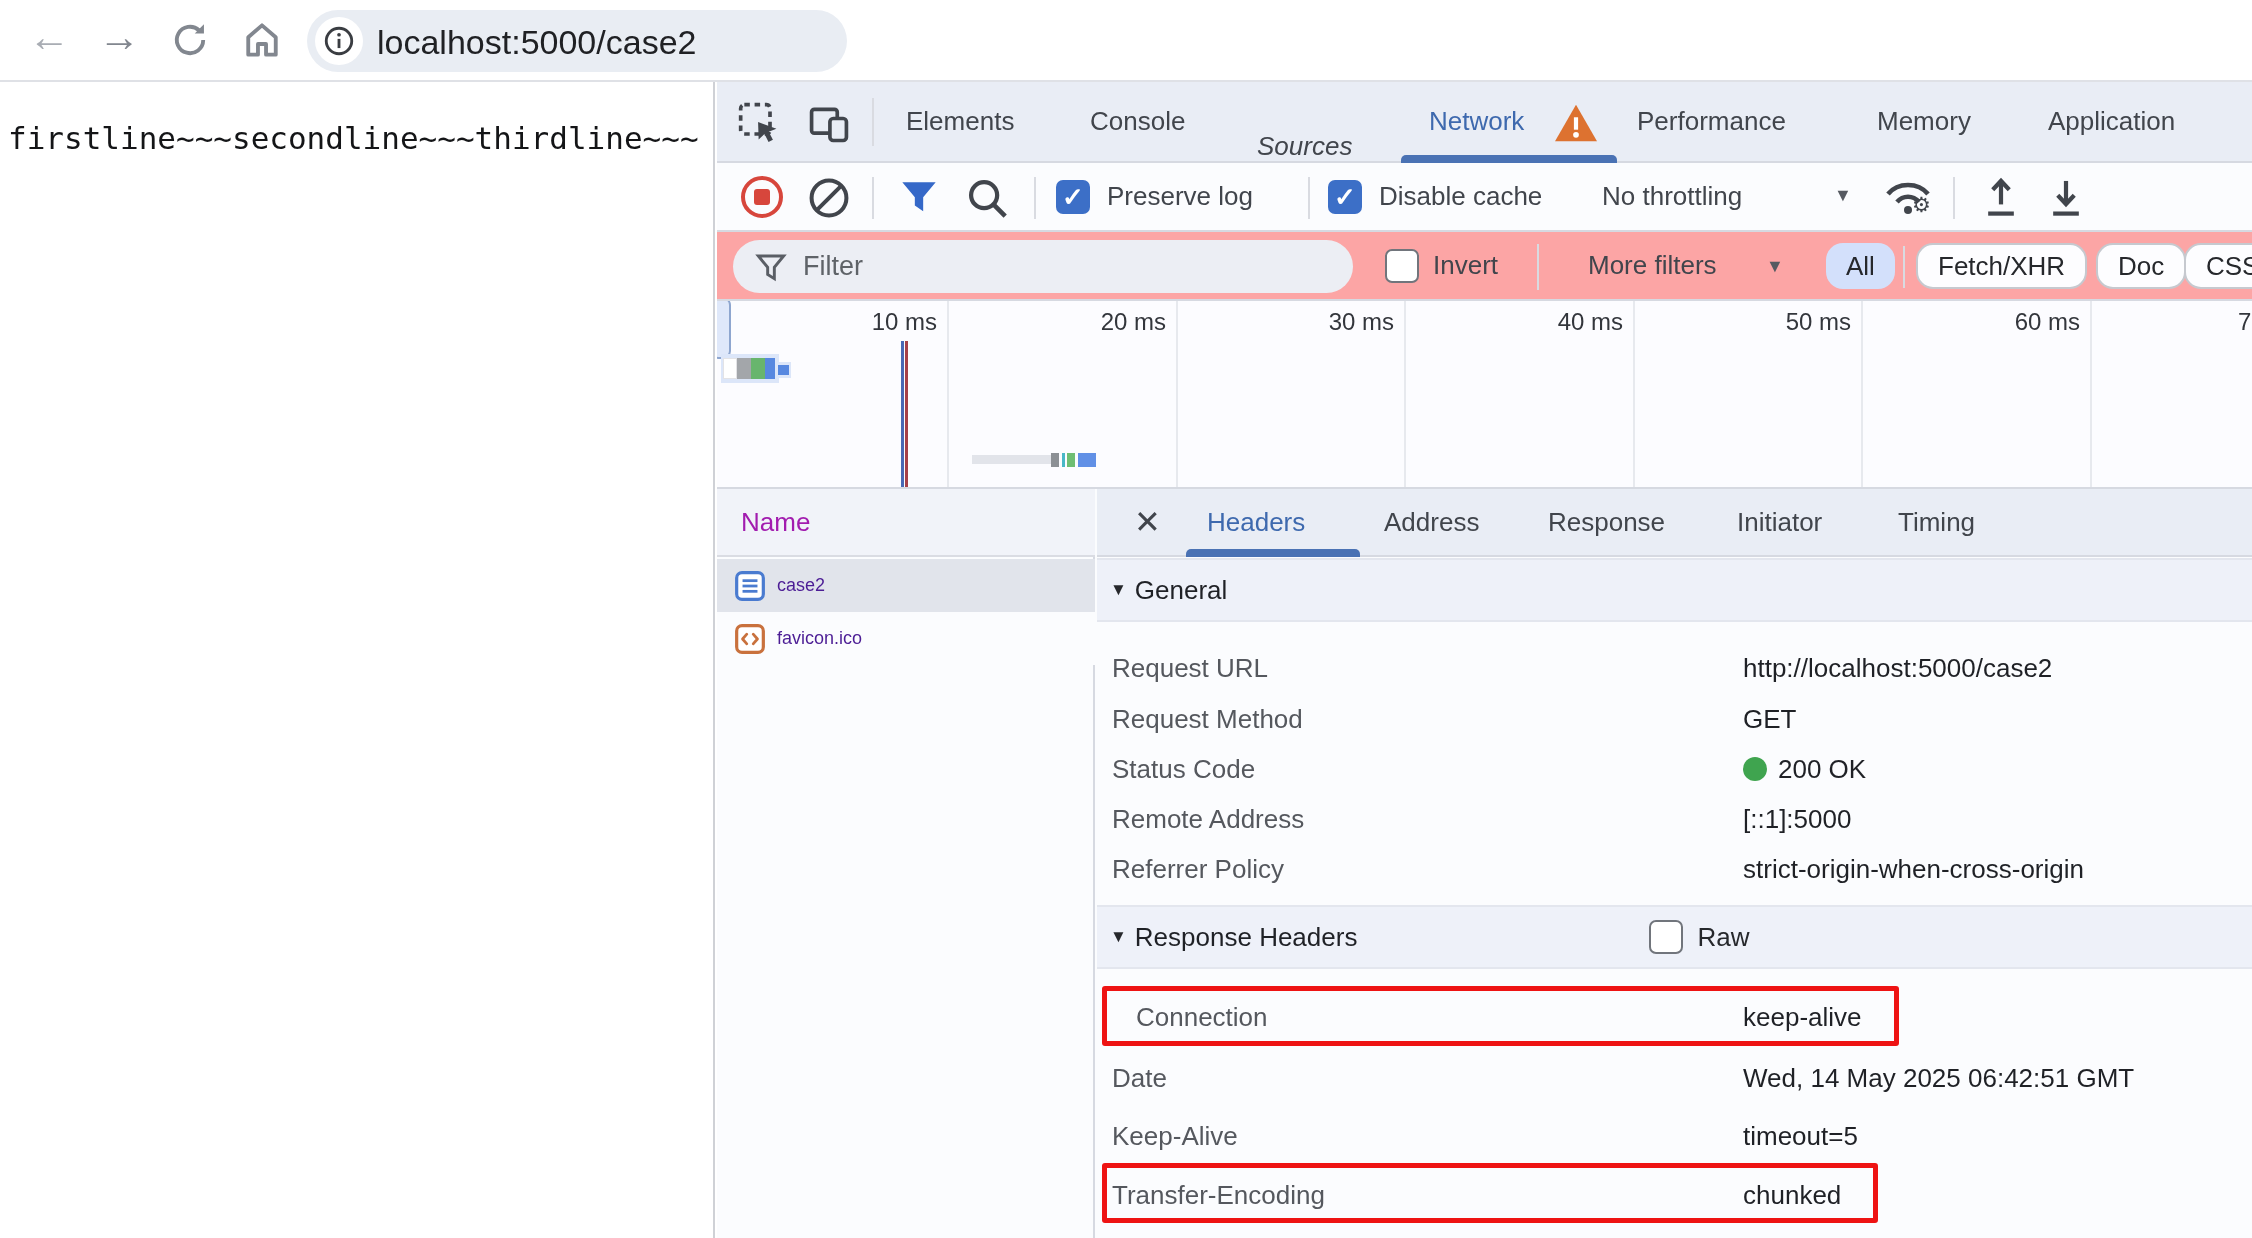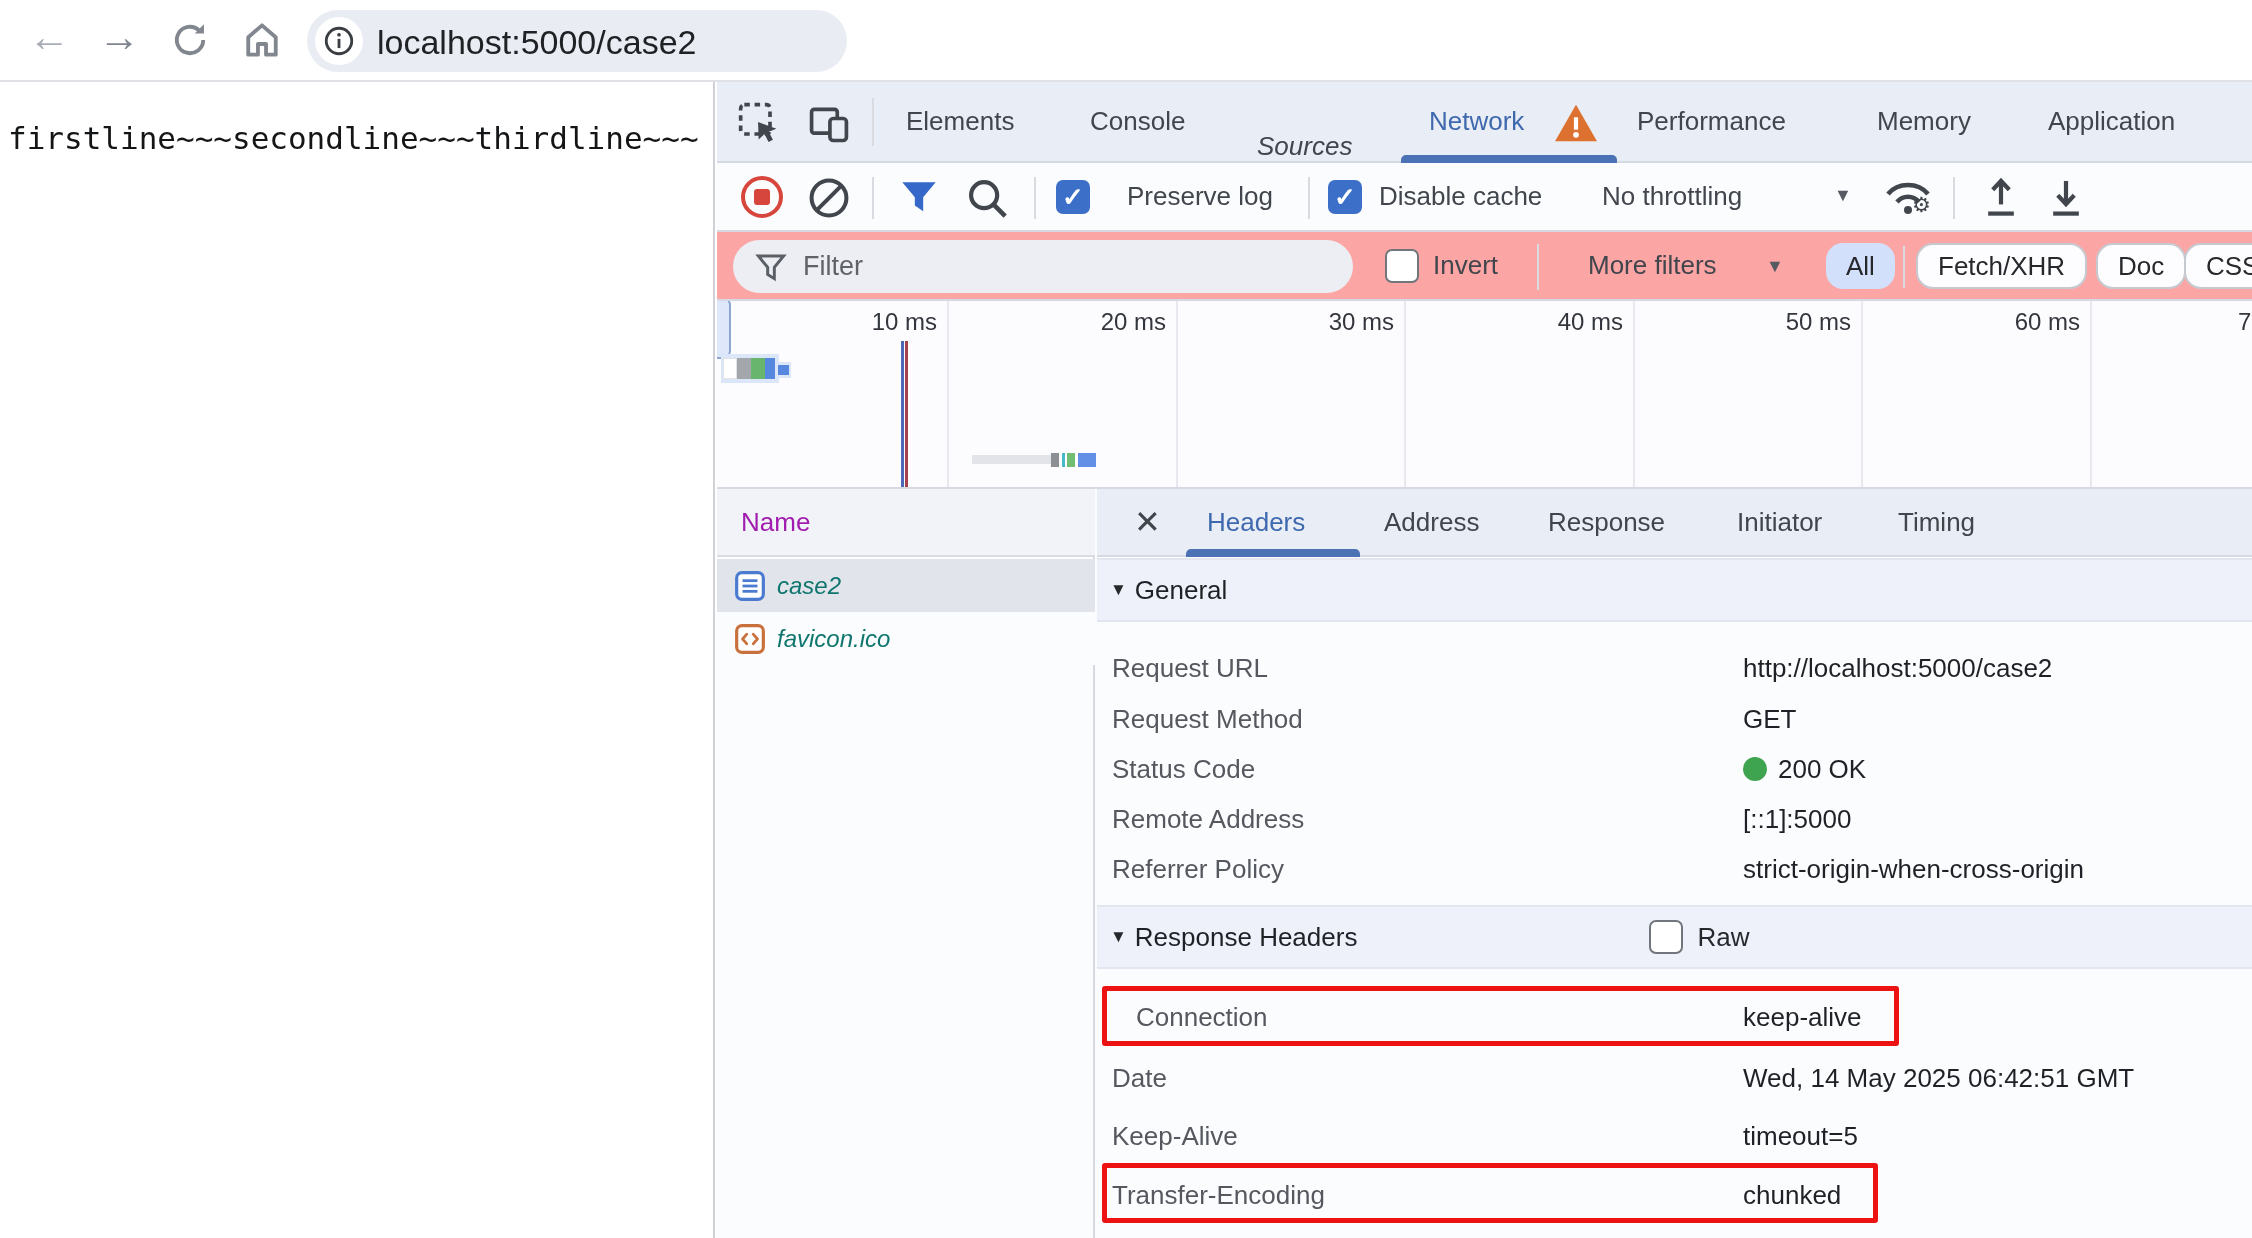--- a/index.html
+++ b/index.html
@@ -20,21 +20,21 @@
   .chip.outline { border:2px solid #c6c9cf; background:#fdfdff; }
   .chip.active { background:#d3e0fb; }
   .gridline { width:2px; background:#e7e9ee; top:300px; height:188px; }
   .tick { font-size:24px; color:#33363c; text-align:right; width:150px; top:307px; }
   .dtl-label { font-size:26px; color:#55585e; }
   .dtl-value { font-size:26px; color:#1f2126; }
   .band { background:#eef1f9; border-top:2px solid #e3e6ee; border-bottom:2px solid #e3e6ee; }
   .band-title { font-size:26px; color:#1f2126; font-weight:500; }
   .tri { font-size:17px; color:#26282c; margin-right:8px; }
   .redbox { border:5px solid #ee1313; border-radius:3px; background:transparent; }
-  .rowtext { font-size:24px; color:#0f766e;font-style:italic; }
+  .rowtext { font-size:18px; color:#4c1d95; }
   svg { display:block; }
 </style>
 </head>
 <body>
 <div id="screen">
 
 <div class="abs" style="left:0;top:0;width:2252px;height:82px;background:#fff;border-bottom:2px solid #dfe1e6;">
   <span class="abs navglyph" style="left:28px;top:16px;color:#a9adb4;">←</span>
   <span class="abs navglyph" style="left:98px;top:16px;">→</span>
   <span class="abs" style="left:168px;top:18px;">
@@ -114,21 +114,21 @@
           </svg>
     </span>
     <span class="abs" style="left:247px;top:12px;">
       <svg width="46" height="46" viewBox="0 0 24 24">
             <circle cx="10.5" cy="10.5" r="6.8" fill="none" stroke="#41454c" stroke-width="2.2"></circle>
             <line x1="15.5" y1="15.5" x2="21.5" y2="21.5" stroke="#41454c" stroke-width="2.4"></line>
           </svg>
     </span>
     <div class="abs sep" style="left:317px;top:14px;height:42px;"></div>
     <span class="abs cb checked" style="left:339px;top:17px;">✓</span>
-    <span class="abs flexc toolbar-label" style="left:390px;top:0;height:67px;margin-left:20px;">Preserve log</span>
+    <span class="abs flexc toolbar-label" style="left:390px;top:0;height:67px;">Preserve log</span>
     <div class="abs sep" style="left:591px;top:14px;height:42px;"></div>
     <span class="abs cb checked" style="left:611px;top:17px;">✓</span>
     <span class="abs flexc toolbar-label" style="left:662px;top:0;height:67px;">Disable cache</span>
     <span class="abs flexc toolbar-label" style="left:885px;top:0;height:67px;">No throttling</span>
     <span class="abs" style="left:1117px;top:22px;font-size:18px;color:#565a61;">▼</span>
     <span class="abs" style="left:1165px;top:10px;width:52px;height:50px;">
       <svg width="52" height="50" viewBox="0 0 26 25">
             <path d="M3 10.5 C8 4.5 18 4.5 23 10.5" fill="none" stroke="#41454c" stroke-width="2.3"></path>
             <path d="M7.5 14.5 C10.5 11 15.5 11 18.5 14.5" fill="none" stroke="#41454c" stroke-width="2.3"></path>
             <circle cx="13" cy="18.5" r="2" fill="#41454c"></circle>

